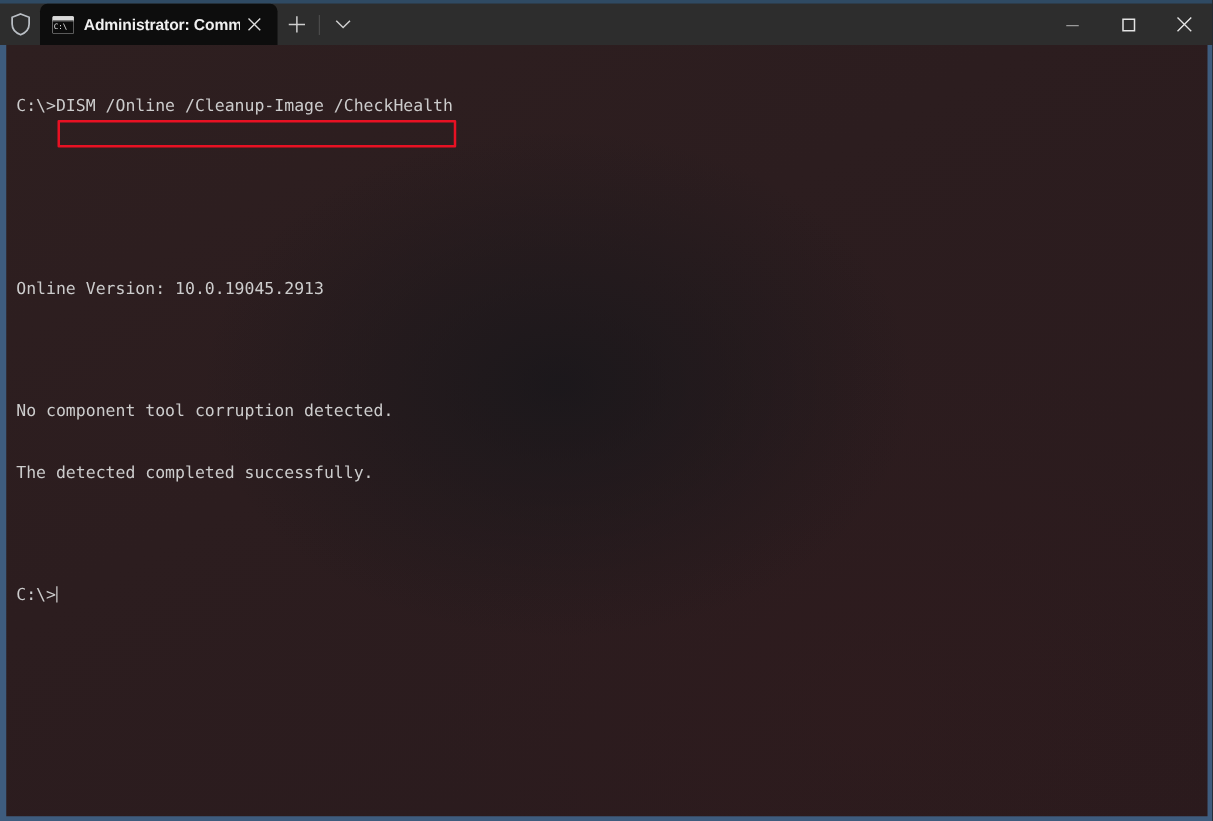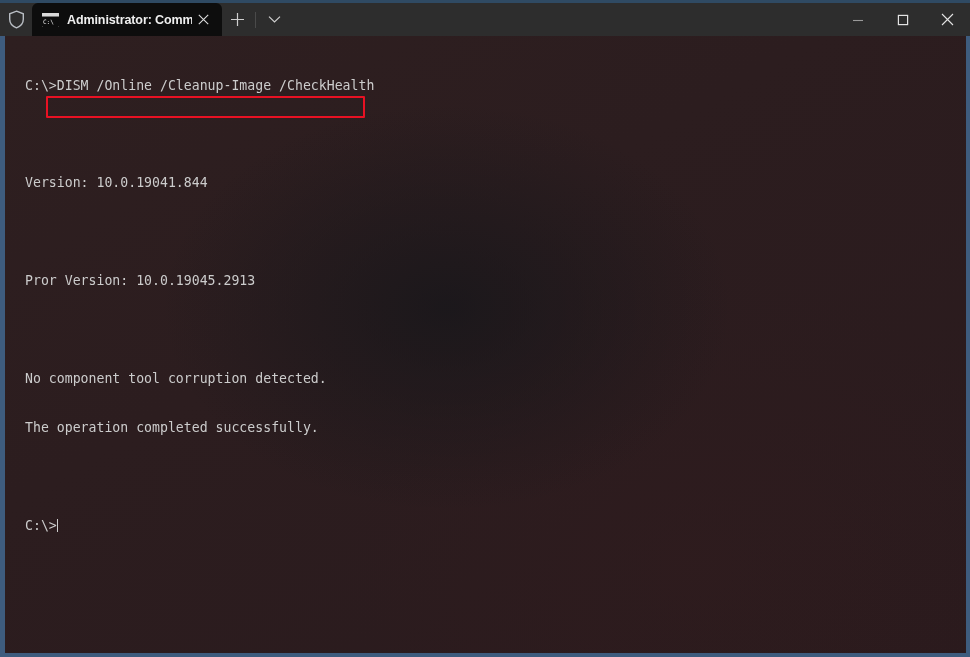--- a/index.html
+++ b/index.html
@@ -157,21 +157,21 @@
   .term {
     position: relative;
     width: 100%;
     height: 100%;
     box-sizing: border-box;
     background:
       radial-gradient(ellipse 420px 300px at 46% 44%, rgba(22,22,26,0.75) 0%, rgba(30,22,24,0.0) 68%),
       radial-gradient(ellipse 500px 420px at 72% 86%, rgba(48,28,30,0.55) 0%, rgba(40,26,28,0) 70%),
       linear-gradient(150deg, #2e1f20 0%, #2c1d1f 40%, #2a1a1d 100%);
     overflow: hidden;
-    padding: 9px 0 0 20px;
+    padding: 9px 0 0 8px;
     box-sizing: border-box;
   }
 
   .term-text {
     font-family: "DejaVu Sans Mono", monospace;
     font-size: 13.2px;
     line-height: 16.3px;
     color: #cccccc;
     white-space: pre;
     position: relative;
@@ -264,26 +264,25 @@
       </div>
     </div>
   </div>
 
   <div class="term-outer">
     <div class="term">
 
       <div class="term-text">
         <div class="line">C:\&gt;DISM /Online /Cleanup-Image /CheckHealth</div>
         <div class="line blank">&nbsp;</div>
-        <div class="line">Version: 10.0.19041.844</div>
-        <div class="line blank">&nbsp;</div>
-        <div class="line">Pror Version: 10.0.19045.2913</div>
+        <div class="line blank">&nbsp;</div>
+        <div class="line">Online Version: 10.0.19045.2913</div>
         <div class="line blank">&nbsp;</div>
         <div class="line">No component tool corruption detected.</div>
-        <div class="line">The operation completed successfully.</div>
+        <div class="line">The detected completed successfully.</div>
         <div class="line blank">&nbsp;</div>
         <div class="line"><span>C:\&gt;</span><span class="cursor"></span></div>
       </div>
 
       <div class="highlight-box"></div>
 
     </div>
   </div>
 
 </div>

